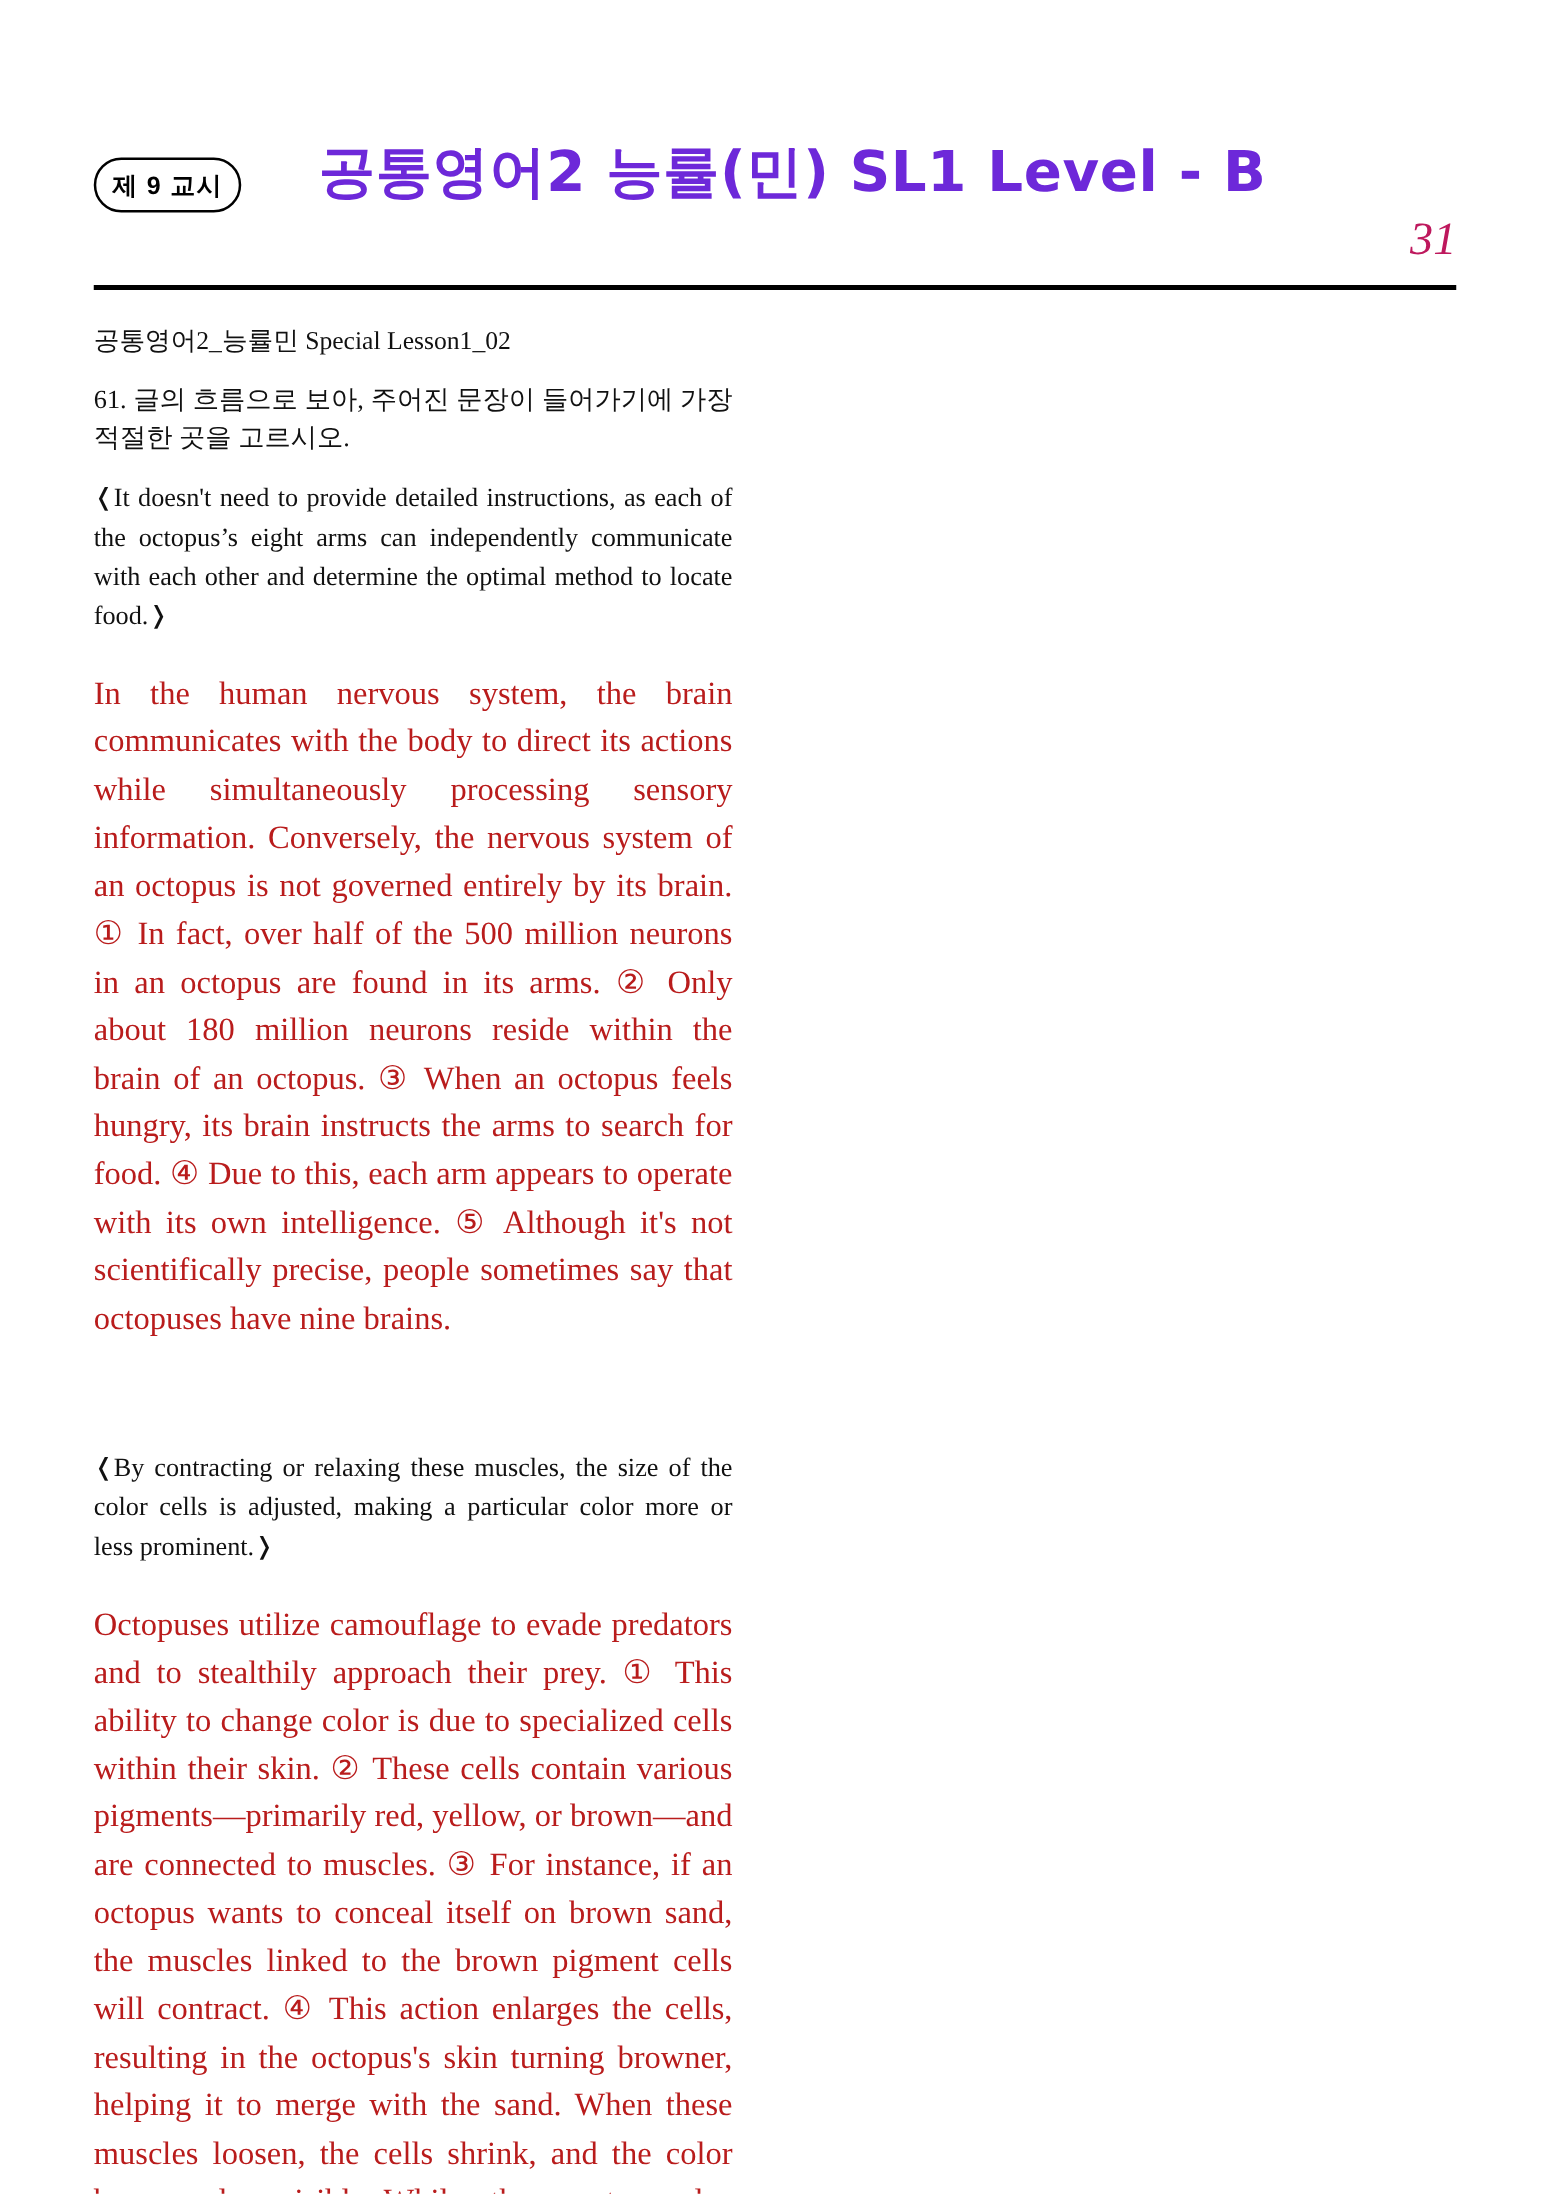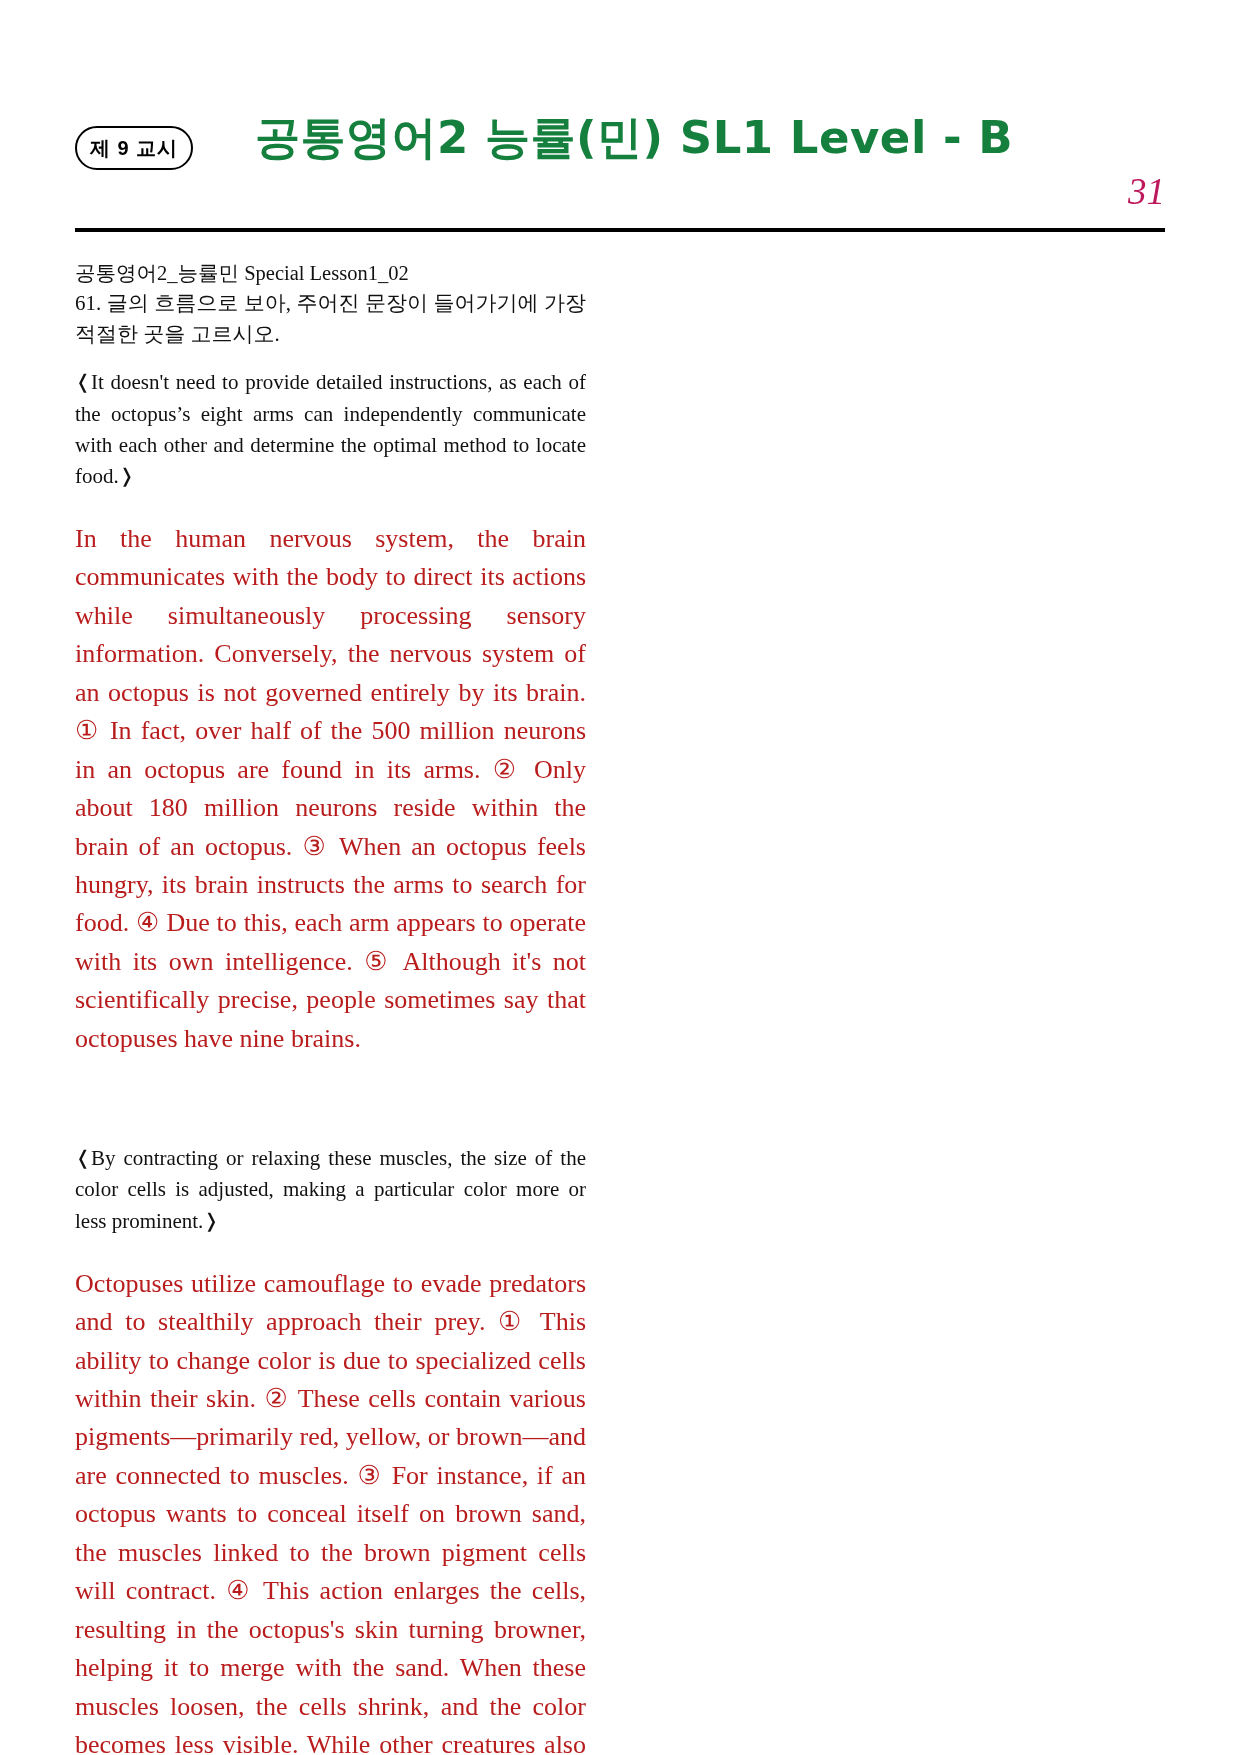--- a/index.html
+++ b/index.html
@@ -53,21 +53,21 @@
   }
 
   .doc-title {
     position: absolute;
     left: 180px;
     top: 0px;
     font-family: "DejaVu Sans", "Liberation Sans", sans-serif;
     font-size: 45px;
     font-weight: 700;
     letter-spacing: 0.5px;
-    color: #15803d;
+    color: #6d28d9;
     white-space: nowrap;
   }
 
   .page-number {
     position: absolute;
     right: 0px;
     top: 62px;
     font-family: "Liberation Serif", "DejaVu Serif", serif;
     font-style: italic;
     font-size: 37px;
@@ -105,21 +105,21 @@
     text-align: left;
     white-space: nowrap;
   }
 
   .q-prompt {
     font-size: 21px;
     line-height: 1.48;
     color: #111;
     text-align: justify;
     text-align-last: left;
-    margin-top: 0;
+    margin-top: 16px;
   }
 
   .quote-block {
     margin-top: 17px;
     font-size: 21px;
     line-height: 1.48;
     color: #111;
     text-align: justify;
     text-align-last: left;
   }

